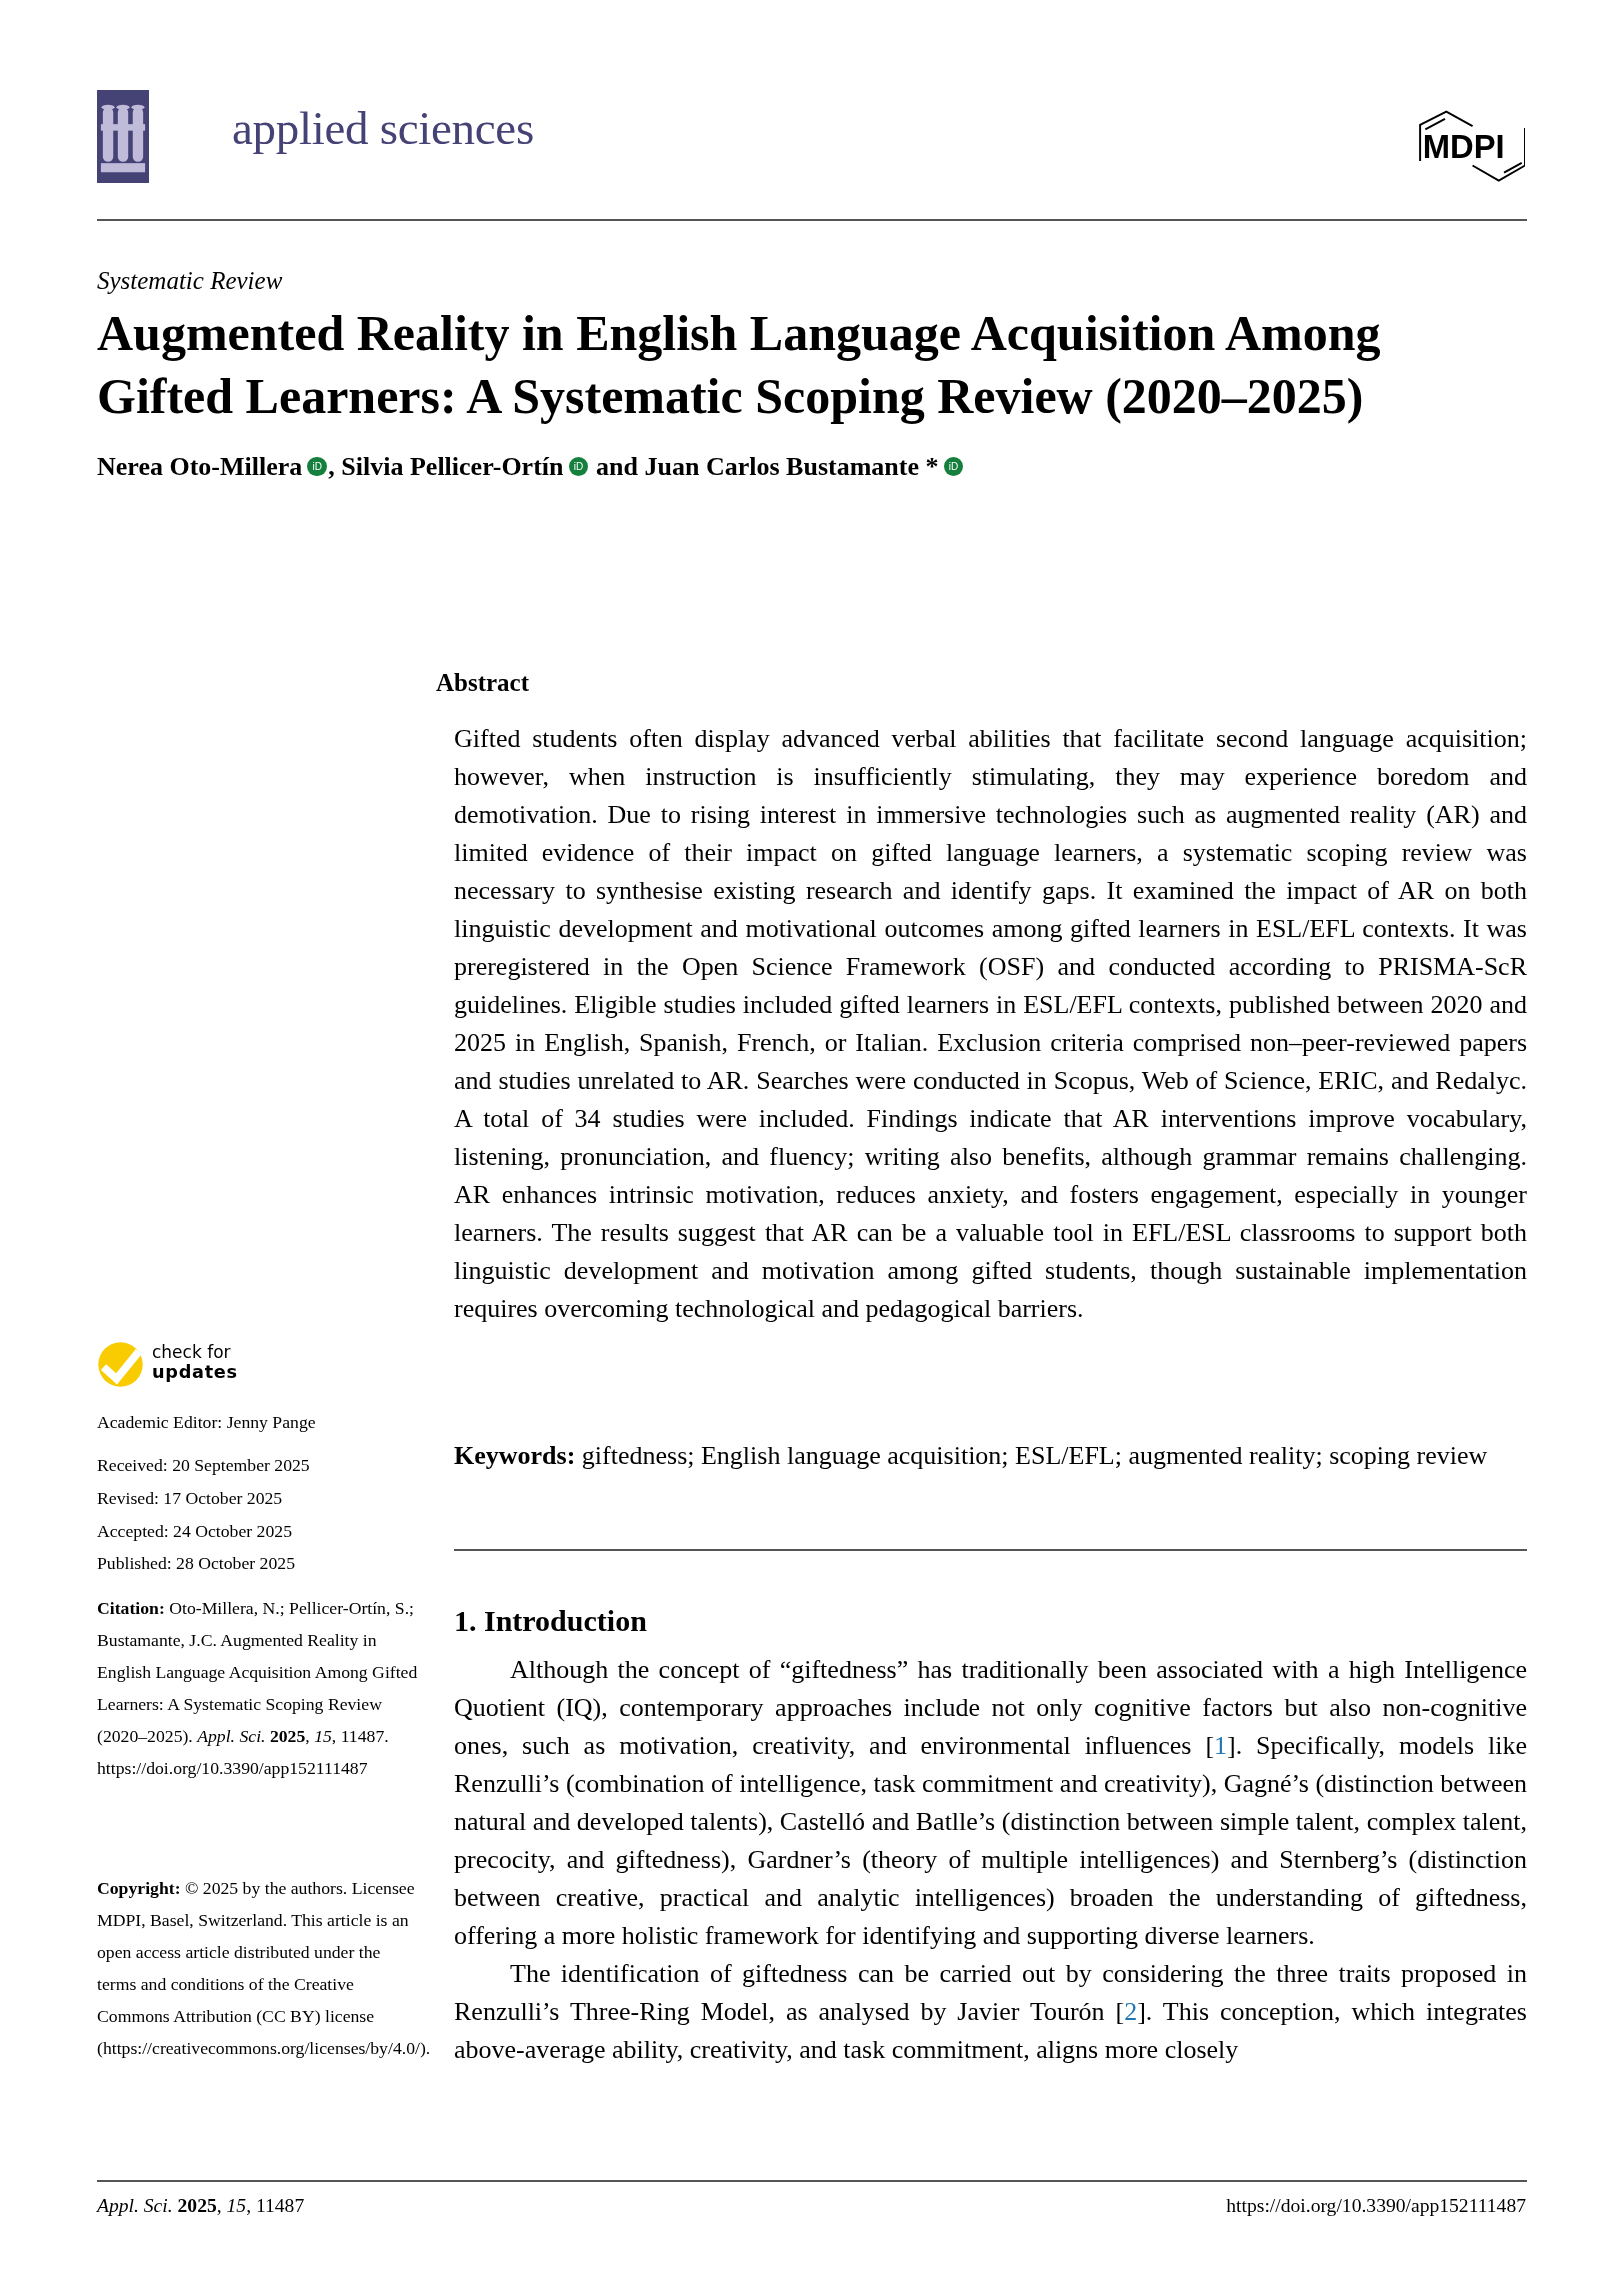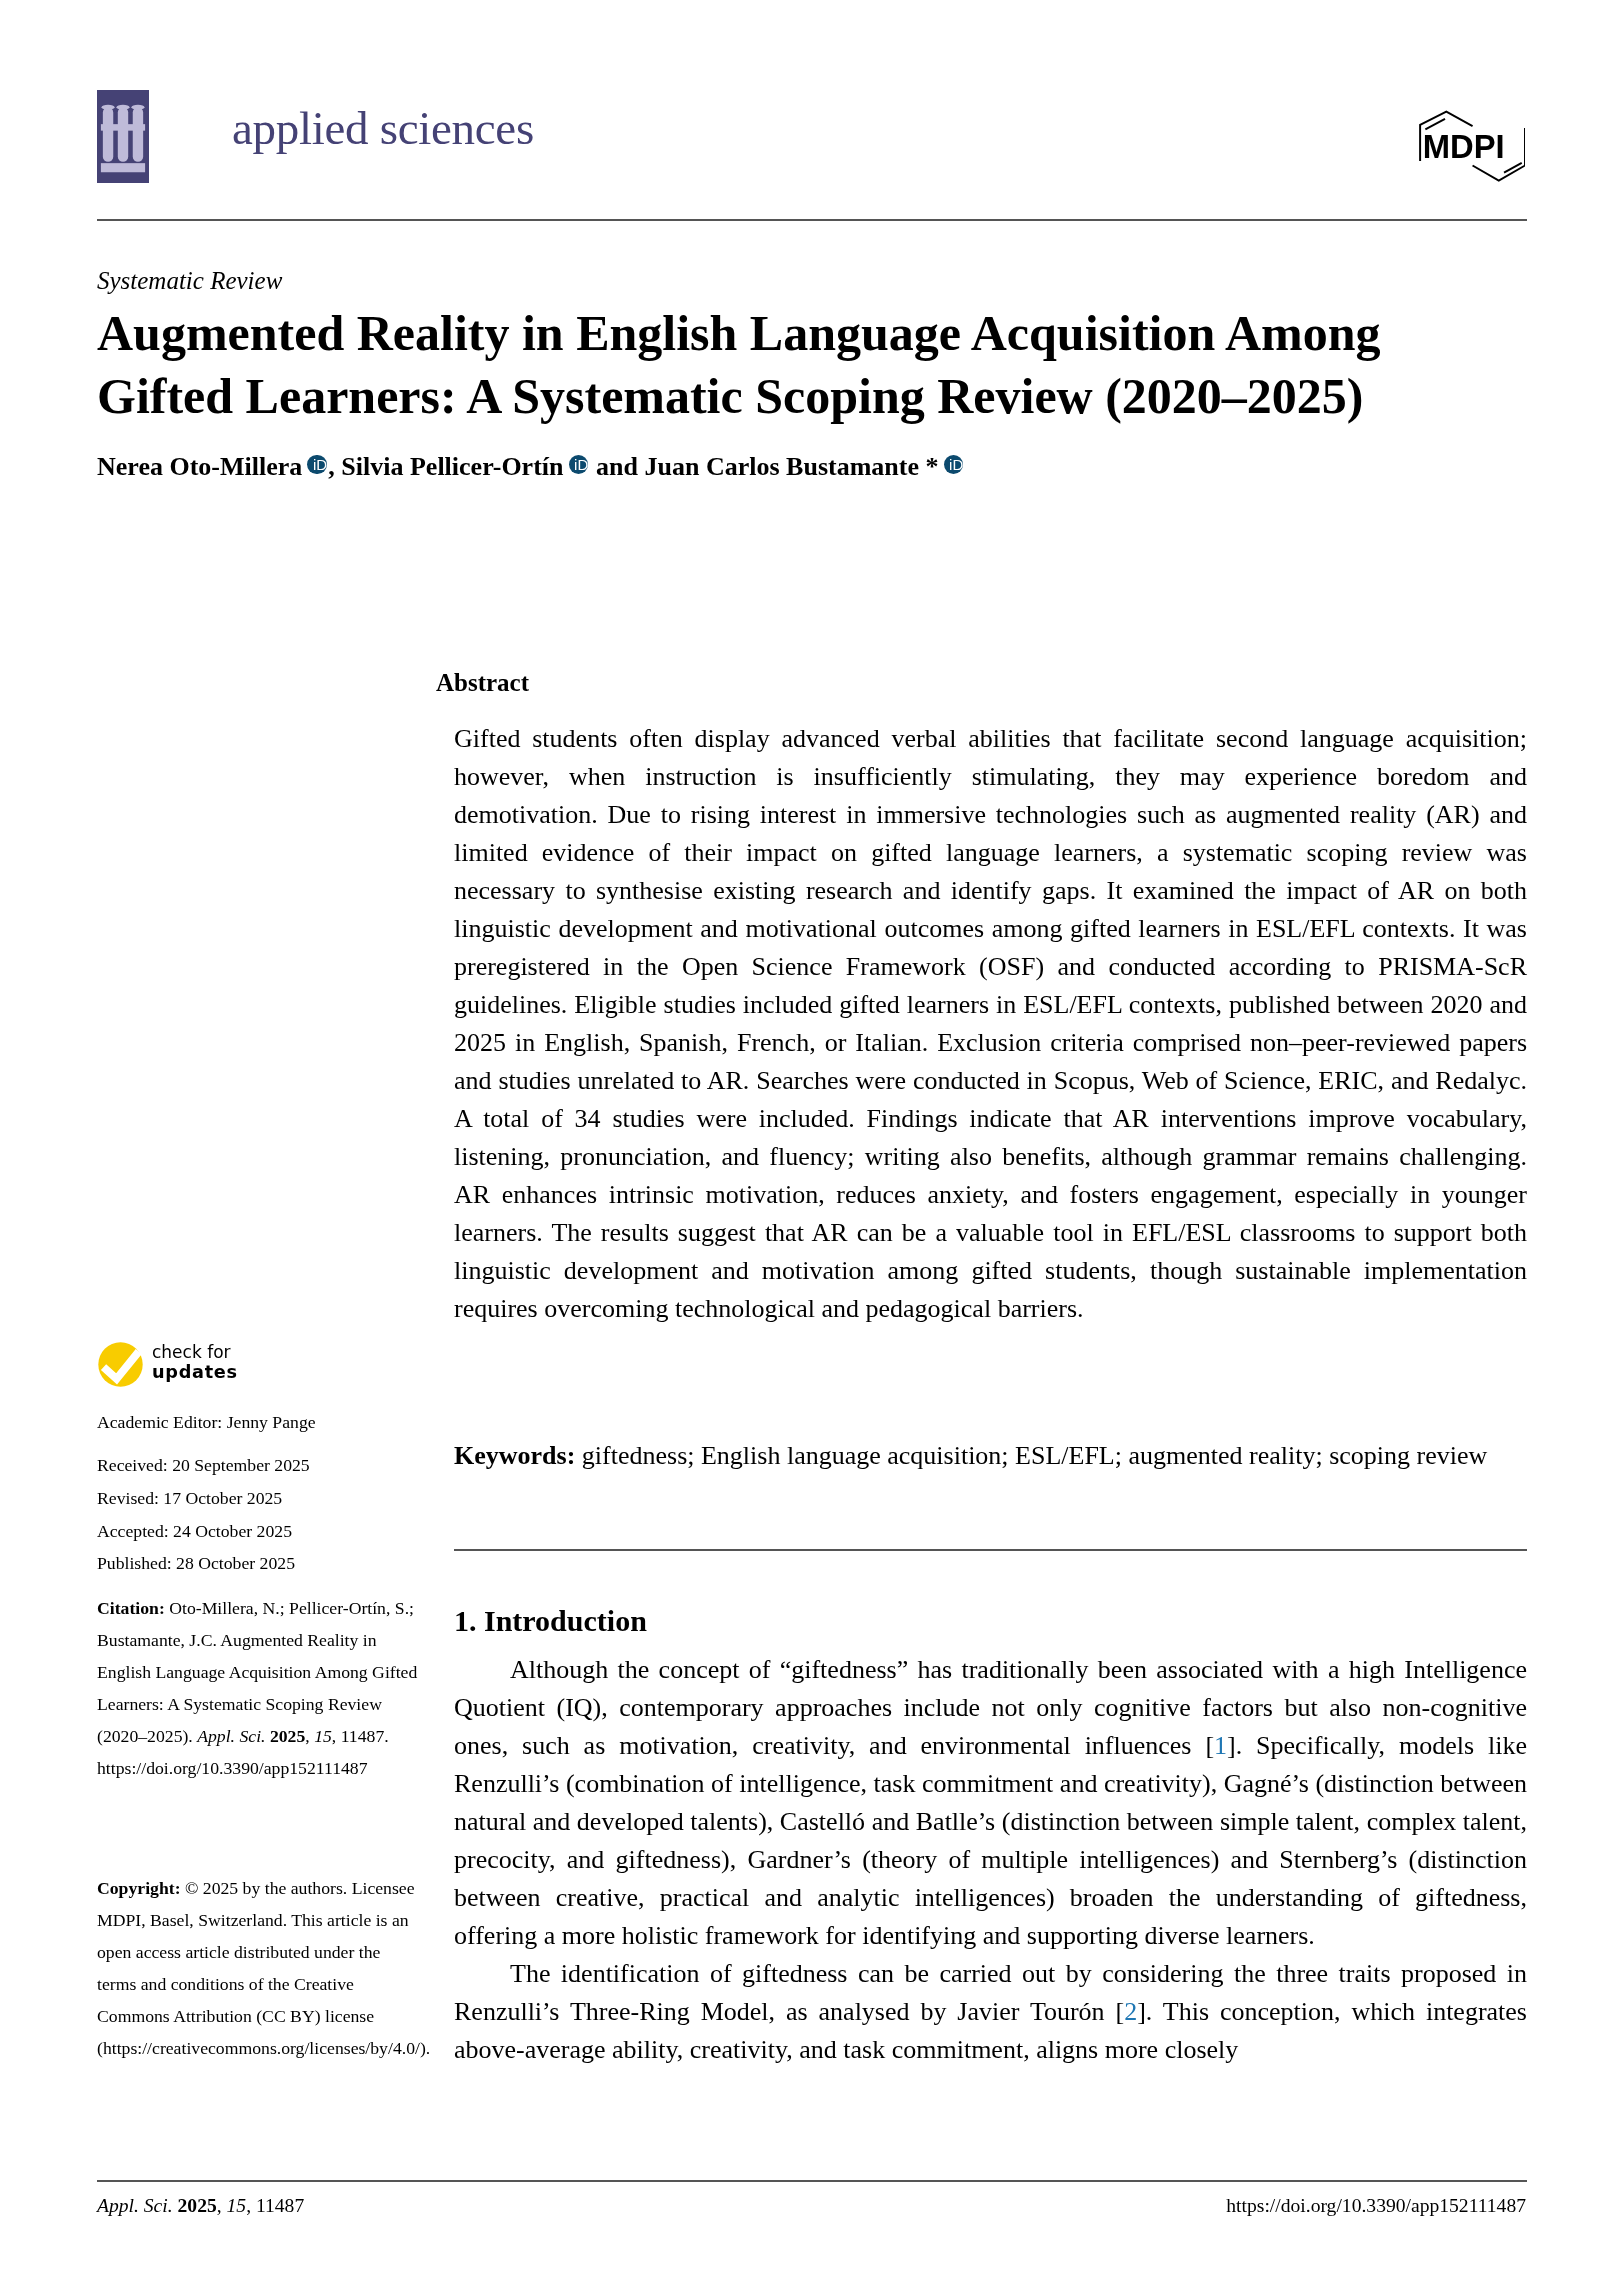--- a/index.html
+++ b/index.html
@@ -10,22 +10,22 @@
   
   .journal-logo { left: 97px; top: 90px; width: 52px; height: 93px; background: #454275; }
   .journal-name { left: 202px; top: 105px; font-size: 47px; color: #454275;
                   font-family: "Liberation Serif", serif; letter-spacing: -0.3px; line-height: 1; margin-left: 30px; }
   .mdpi-logo { left: 1407px; top: 105px; width: 118px; height: 79px; }
   .header-rule { left: 97px; top: 219px; width: 1430px; height: 0; border-top: 2px solid #555; }
 
   .article-type { left: 97px; top: 267px; font-style: italic; font-size: 25px; }
   .title { left: 97px; top: 302px; width: 1440px; font-weight: bold; font-size: 50px; line-height: 63px; }
   .authors { left: 97px; top: 452px; font-weight: bold; font-size: 26px; white-space: nowrap; }
-  .orcid { display: inline-block; width: 19.6px; height: 19.6px; border-radius: 50%; background: #0c4a6e;
-           color: #fff; font-size: 15px; font-weight: normal; text-align: right; line-height: 19.6px;
+  .orcid { display: inline-block; width: 19.6px; height: 19.6px; border-radius: 50%; background: #15803d;
+           color: #fff; font-size: 10px; font-weight: normal; text-align: center; line-height: 19.6px;
            vertical-align: 5.2px; margin: 0 1.3px 0 5.2px; font-family: "Liberation Sans", sans-serif; }
 
   
   .affil { left: 454px; top: 543px; width: 1073px; font-size: 21px; line-height: 30px; }
 
   
   .abstract-h { left: 436px; top: 669px; font-weight: bold; font-size: 25px; }
   .abstract { left: 454px; top: 720px; width: 1073px; font-size: 26px; line-height: 38px;
               text-align: justify; }
   .keywords { left: 454px; top: 1437px; width: 1073px; font-size: 26px; line-height: 37px; text-align: justify; }

